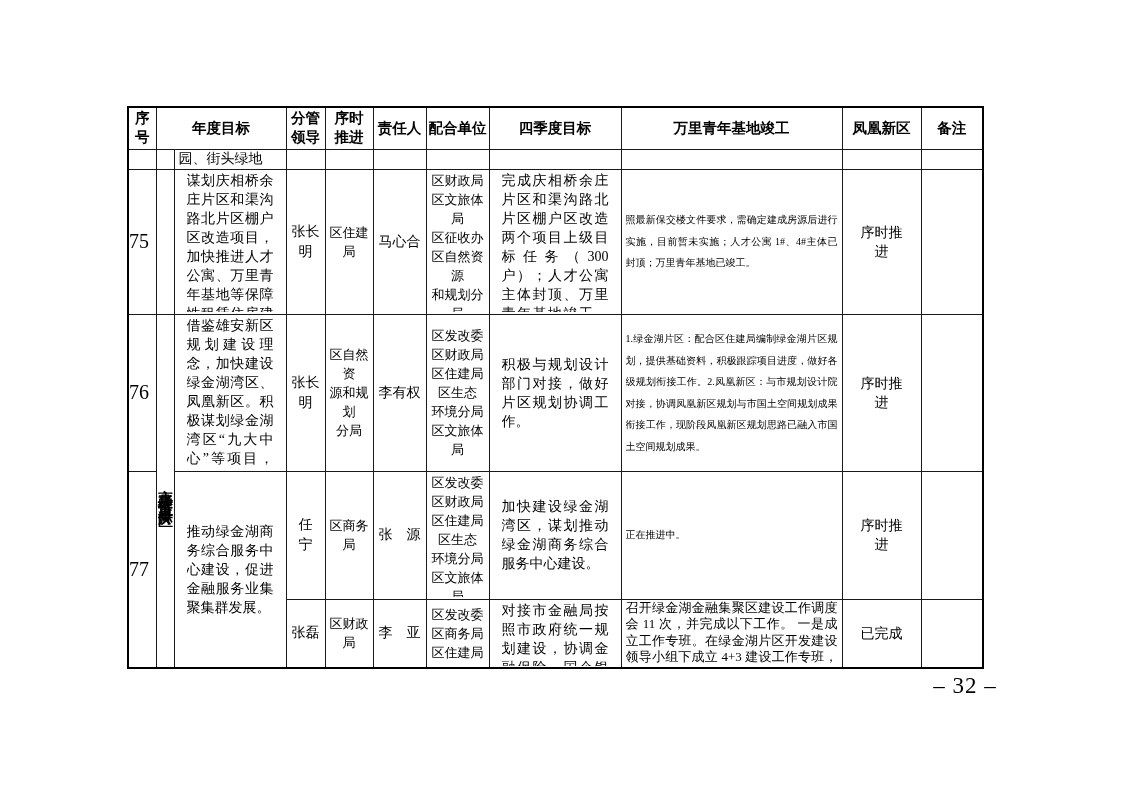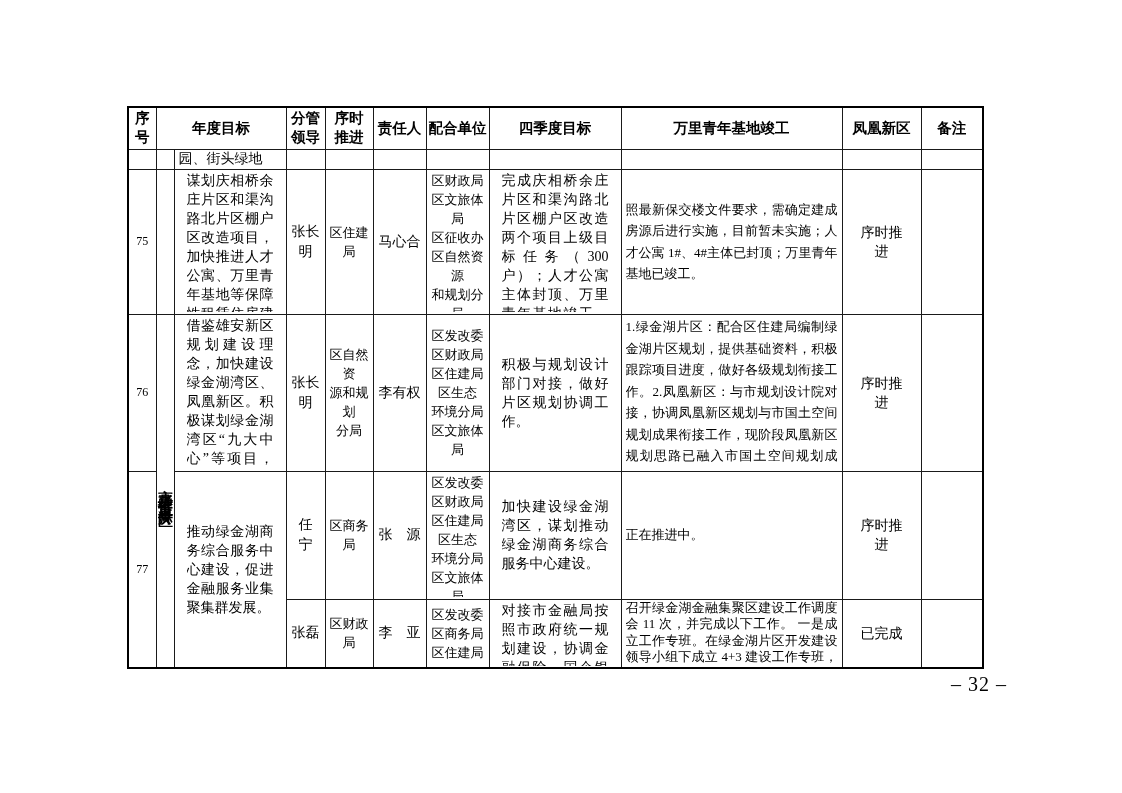--- a/index.html
+++ b/index.html
@@ -27,38 +27,38 @@
   .th { font-weight:bold; text-align:center; font-size:14.5px; line-height:19px; padding:1px 2px; }
 
   .box { overflow:hidden; }
   .mh141 { max-height:141px; }
   .mh153 { max-height:153px; }
   .mh124 { max-height:124px; }
   .mh65  { max-height:65px; }
 
   .jt   { text-align:justify; text-justify:inter-ideograph; }
   .goal { font-size:14px; line-height:19px; padding:1px 12px; }
-  .comp { font-size:13px; line-height:21.5px; padding:1px 4px; }
+  .comp { font-size:10px; line-height:21.5px; padding:1px 4px; }
   .comp-tight { font-size:13px; line-height:16.5px; padding:0 4px; }
   .carry { font-size:14px; line-height:18px; padding:0 4px; text-align:left;margin-left:26px; }
 
   .unit   { font-size:13px; line-height:19px; white-space:pre-line; text-align:center; }
   .person { font-size:14px;  line-height:20px; white-space:pre-line; text-align:center; }
-  .no     { font-size:12px;  text-align:center; }
+  .no     { font-size:20px;  text-align:left; }
   .status { font-size:14px;  text-align:center; line-height:19px; padding:0 14px; }
 
   .cat-text {
     writing-mode:vertical-lr; text-orientation:upright;
     font-weight:bold; font-size:15px; line-height:18px;
     letter-spacing:3px; margin:0 auto;
   }
 
   .page-num {
     position:absolute; left:923px; top:673px; width:84px;
-    text-align:right; font-size:20px; letter-spacing:1px;
+    text-align:center; font-size:23px; letter-spacing:1px;
   }
 </style>
 </head>
 <body>
 
 <div class="page">
 
   <table class="report">
     <colgroup>
       <col style="width:28px">

